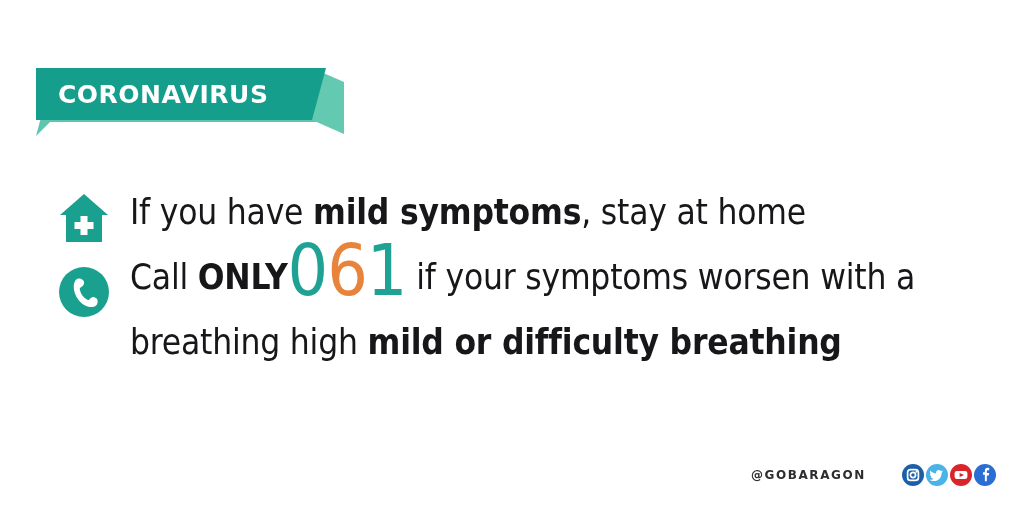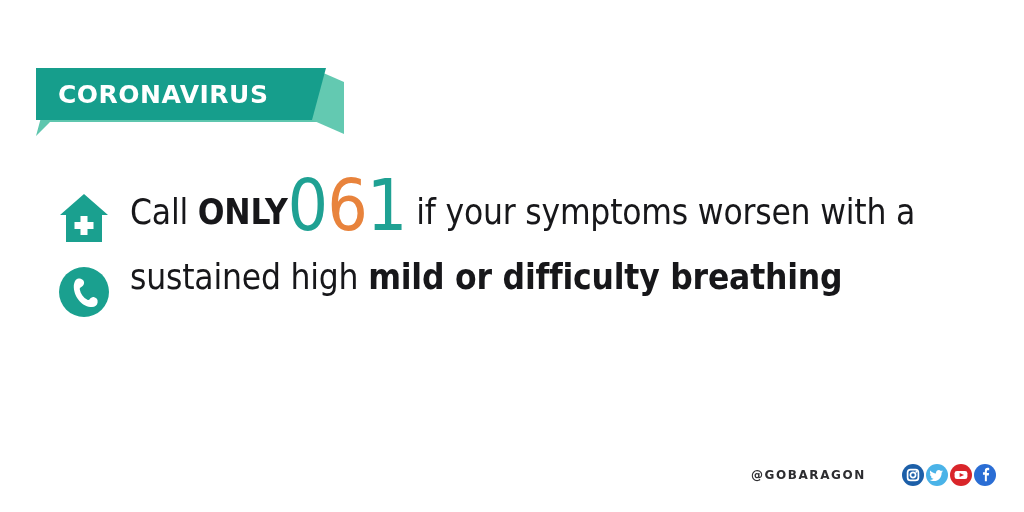--- a/index.html
+++ b/index.html
@@ -158,27 +158,30 @@
 
 <div class="icon-phone">
   <svg viewBox="0 0 52 52" width="52" height="52" aria-hidden="true">
     <circle cx="26" cy="26" r="25" fill="#1aa08f"></circle>
     <path d="M20.5 12.5 c3.4 0 5.6 1.6 5.6 4.3 0 2.3 -1.6 3.6 -3.2 4.5 -0.9 0.5 -1.3 1.2 -1.1 2.2 0.8 4.6 3.6 8.2 7.6 10.3 0.9 0.5 1.7 0.3 2.3 -0.5 1.1 -1.4 2.5 -2.6 4.6 -2.1 2.5 0.6 3.7 2.6 3.3 5.2 -0.4 2.8 -2.6 4.6 -5.6 4.6 -9.2 0 -17.6 -9.2 -18.2 -19.6 -0.2 -4.9 2 -8.9 4.7 -8.9 z" fill="#ffffff"></path>
   </svg>
 </div>
 
 <div class="message">
 
+  <div class="msg-line">
+    <span>If you have </span><b>mild symptoms</b><span>, stay at home</span>
+  </div>
 
   <div class="msg-line">
     <span>Call </span><b>ONLY</b><span class="num"><span class="d-teal">0</span><span class="d-orange">6</span><span class="d-teal">1</span></span><span> if your symptoms worsen with a</span>
   </div>
 
   <div class="msg-line">
-    <span>sustained high </span><b>mild or difficulty breathing</b>
+    <span>breathing high </span><b>mild or difficulty breathing</b>
   </div>
 
 </div>
 
 <div class="footer">
 
   <span class="handle">@GOBARAGON</span>
 
   <div class="social">
 

